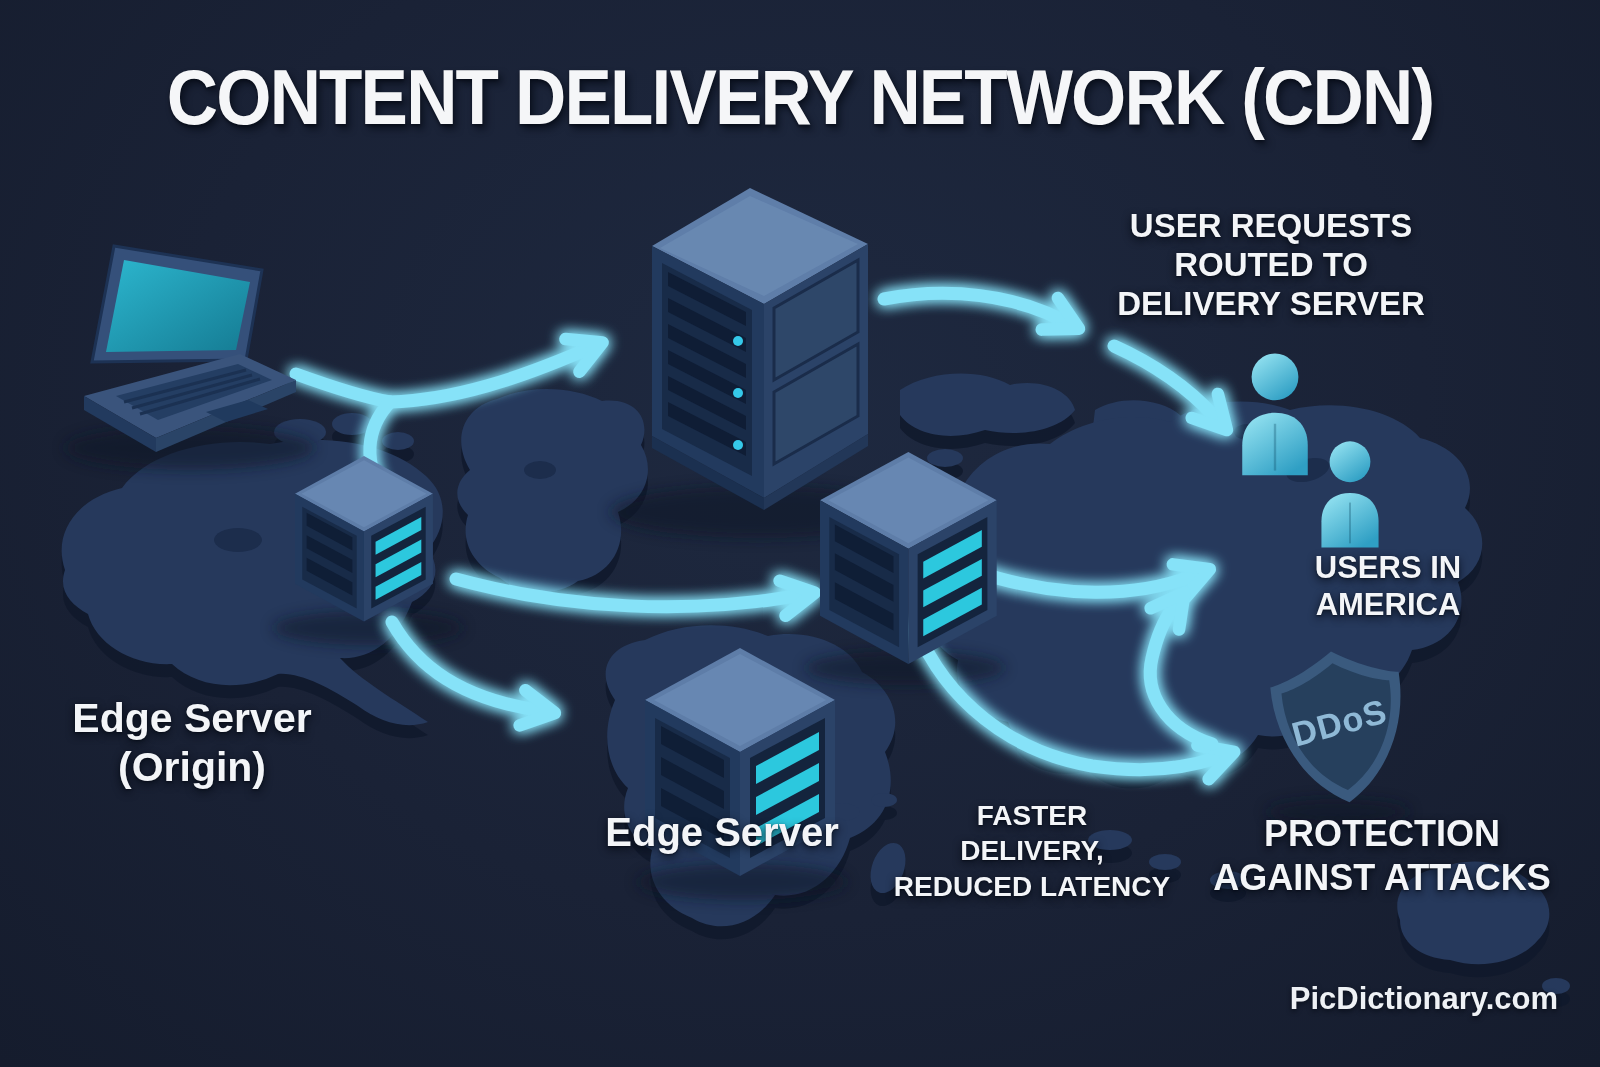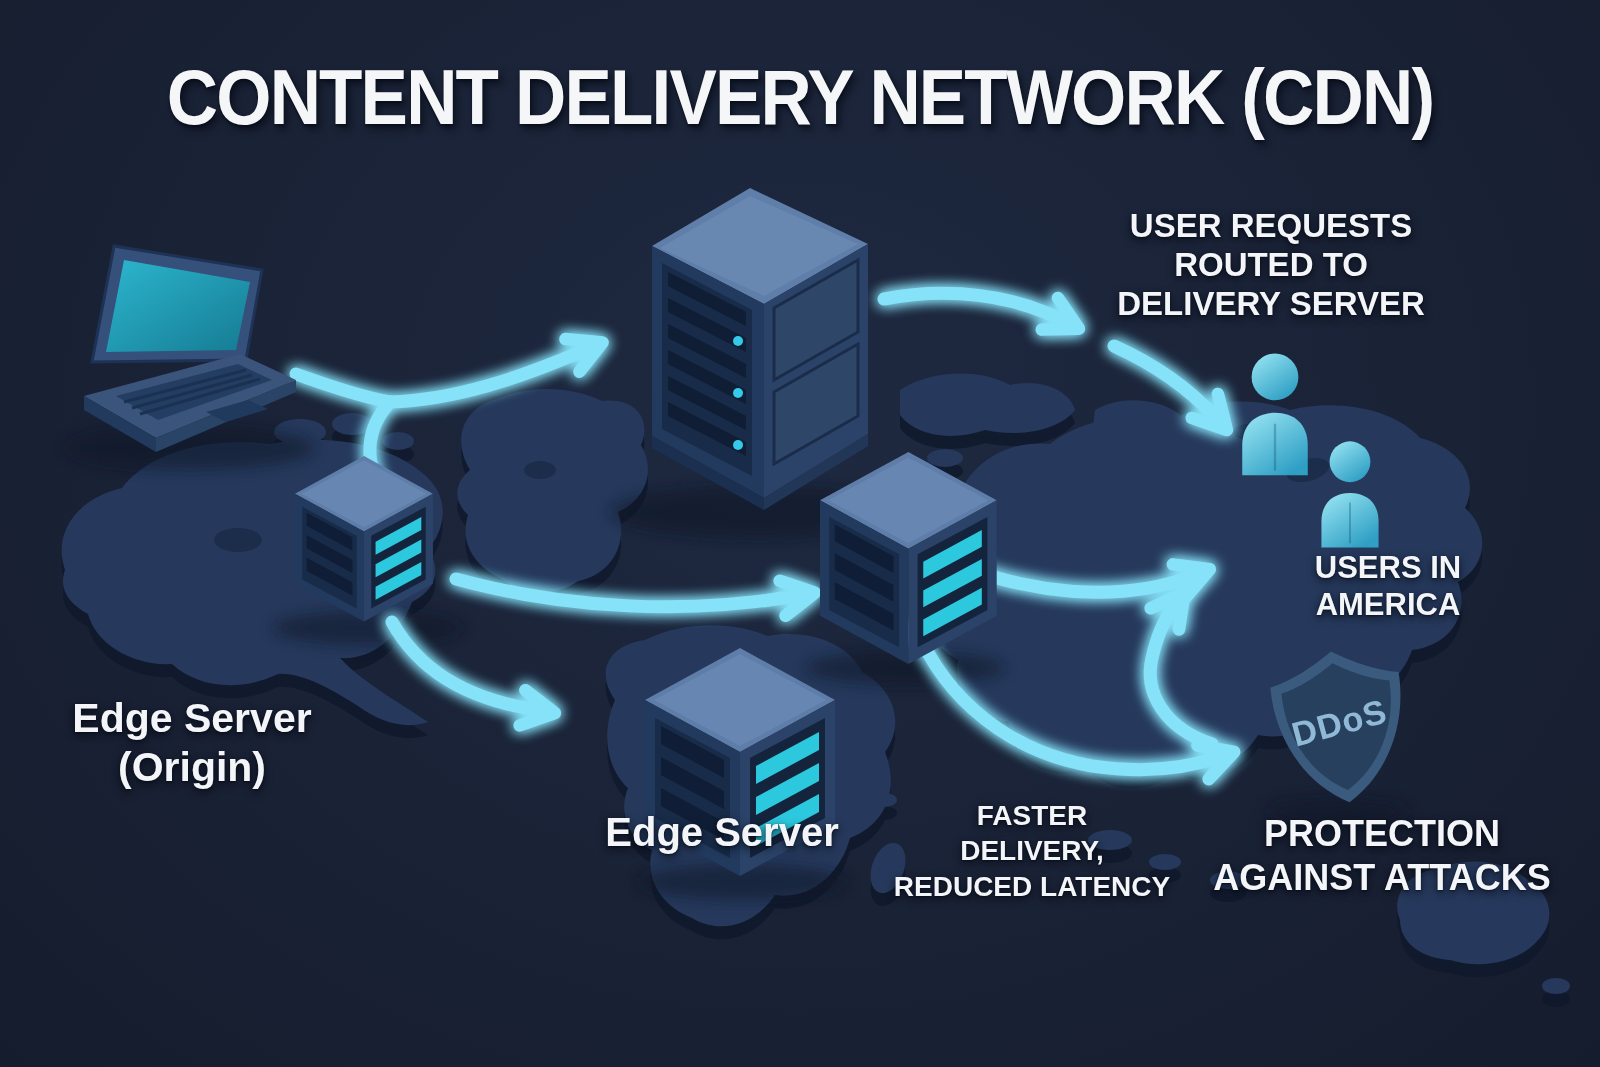--- a/index.html
+++ b/index.html
@@ -228,14 +228,15 @@
 <div class="lbl lbl-users">USERS IN
 AMERICA</div>
 <div class="lbl lbl-main">Edge Server
 (Origin)</div>
 <div class="lbl lbl-edge">Edge Server</div>
 <div class="lbl lbl-faster">FASTER
 DELIVERY,
 REDUCED LATENCY</div>
 <div class="lbl lbl-protection">PROTECTION
 AGAINST ATTACKS</div>
+<div class="lbl lbl-watermark">PicDictionary.com</div>
 
 </div>
 
 </body></html>

